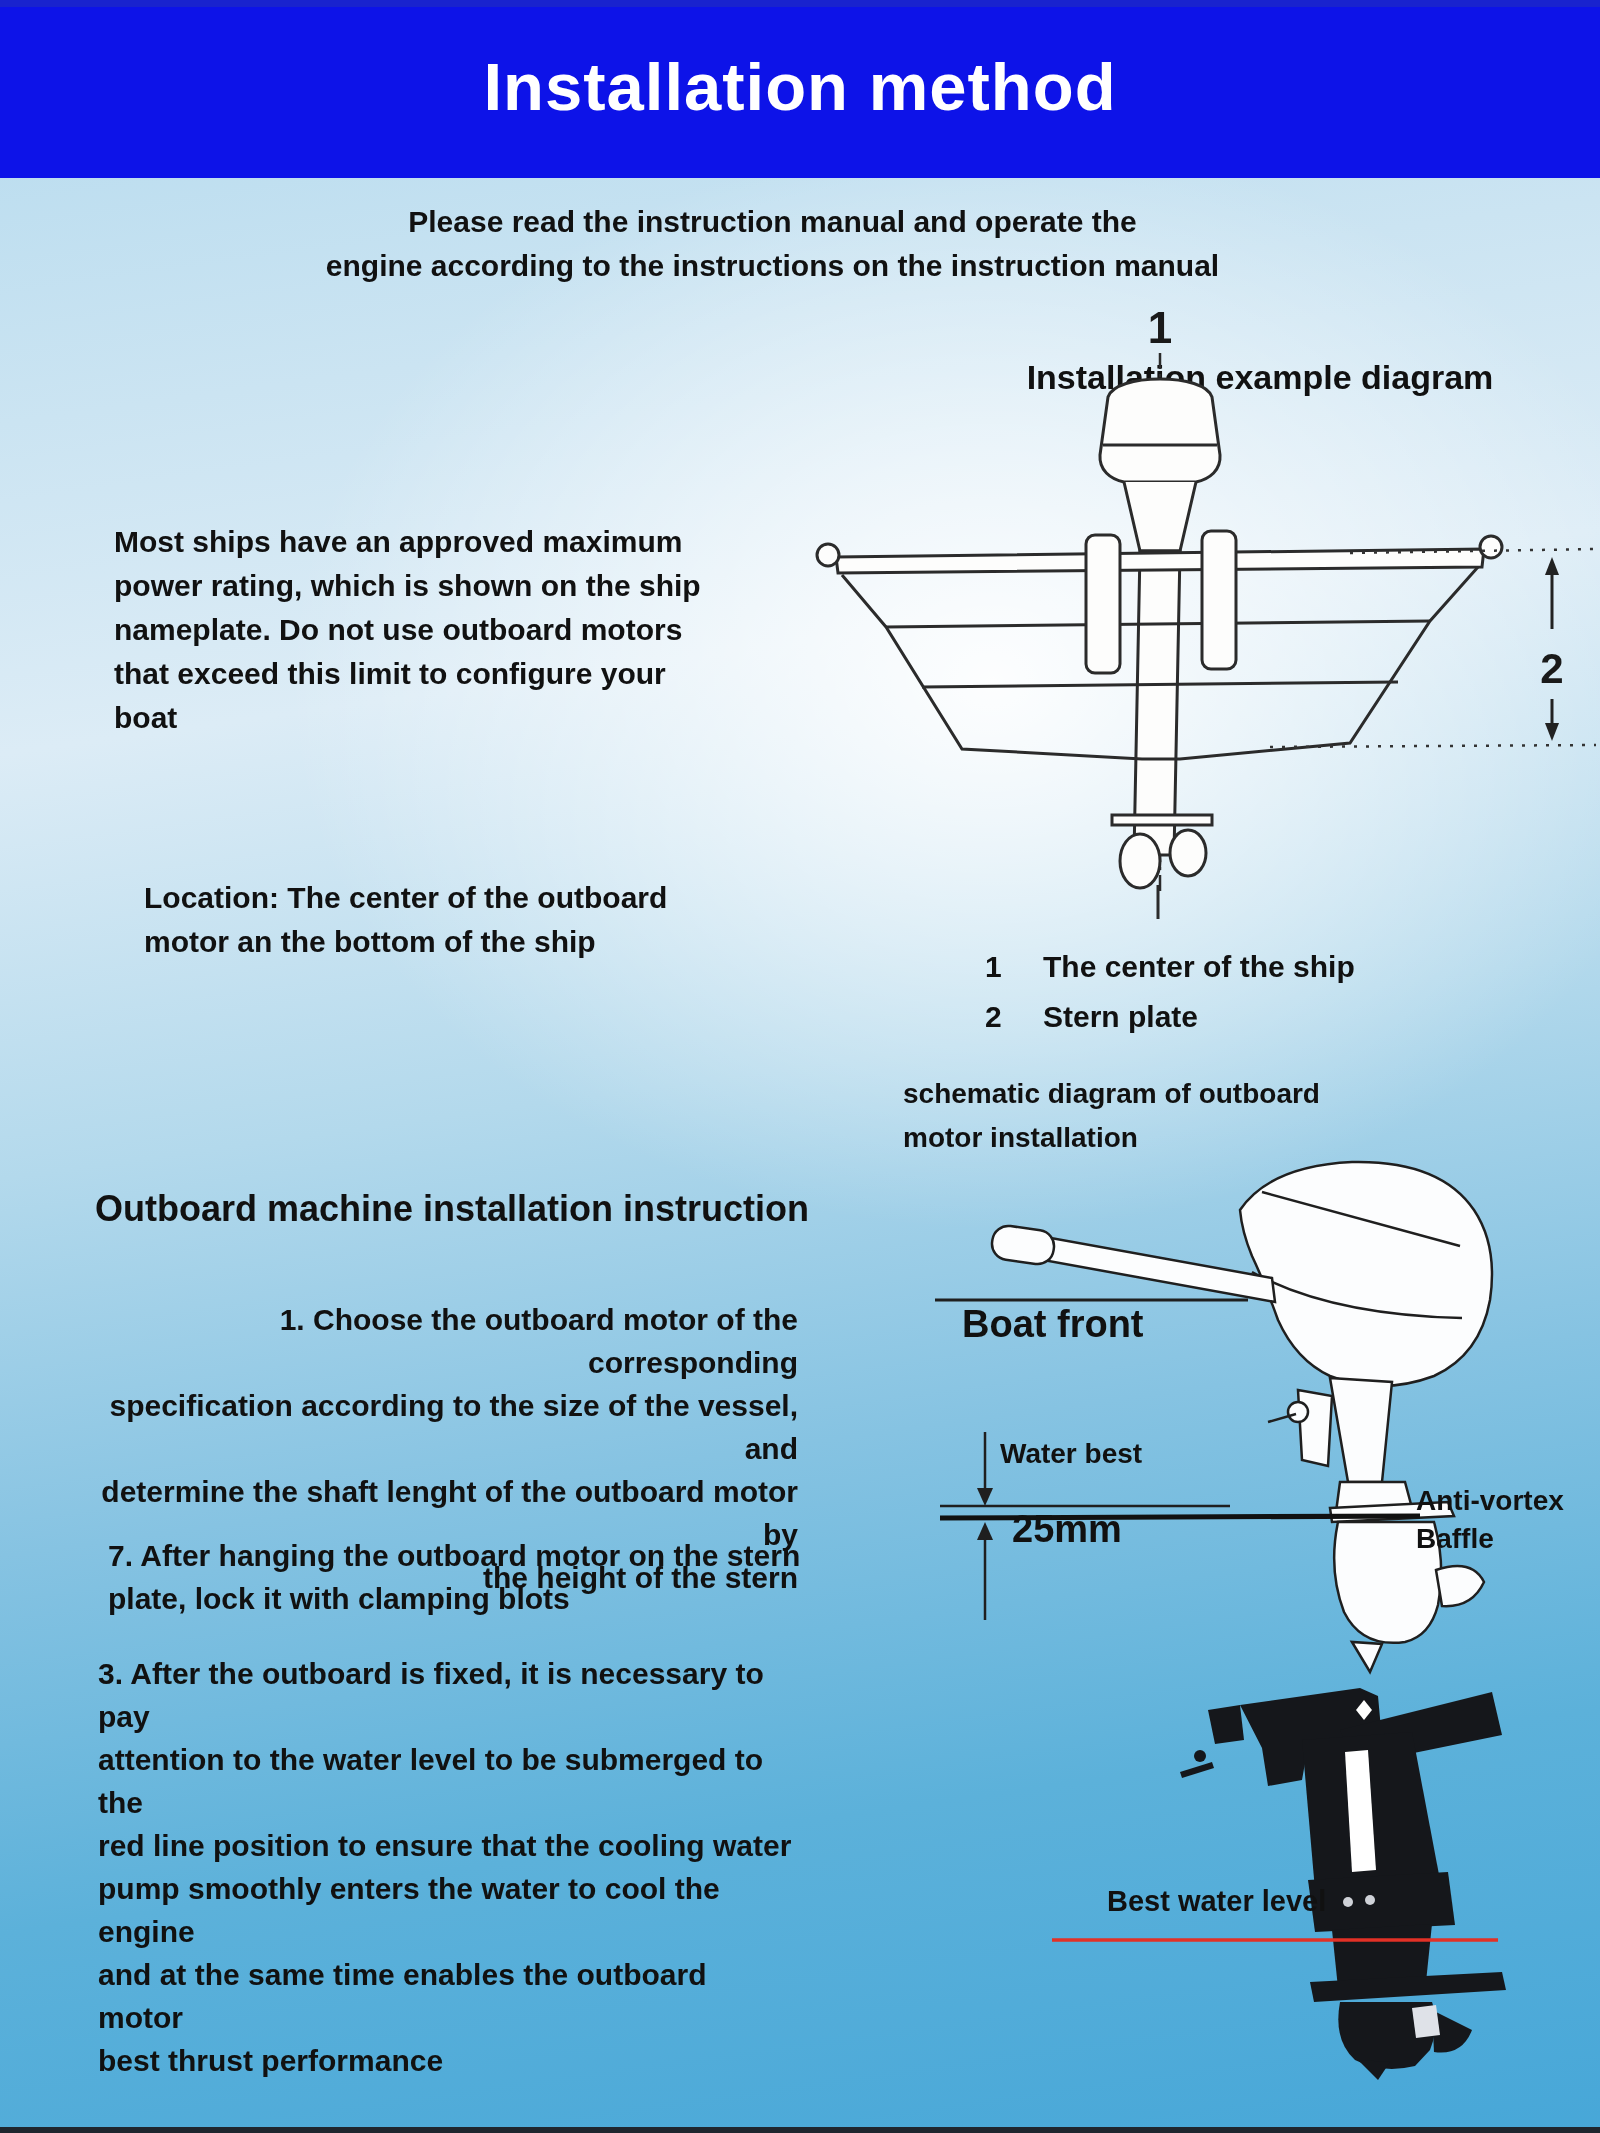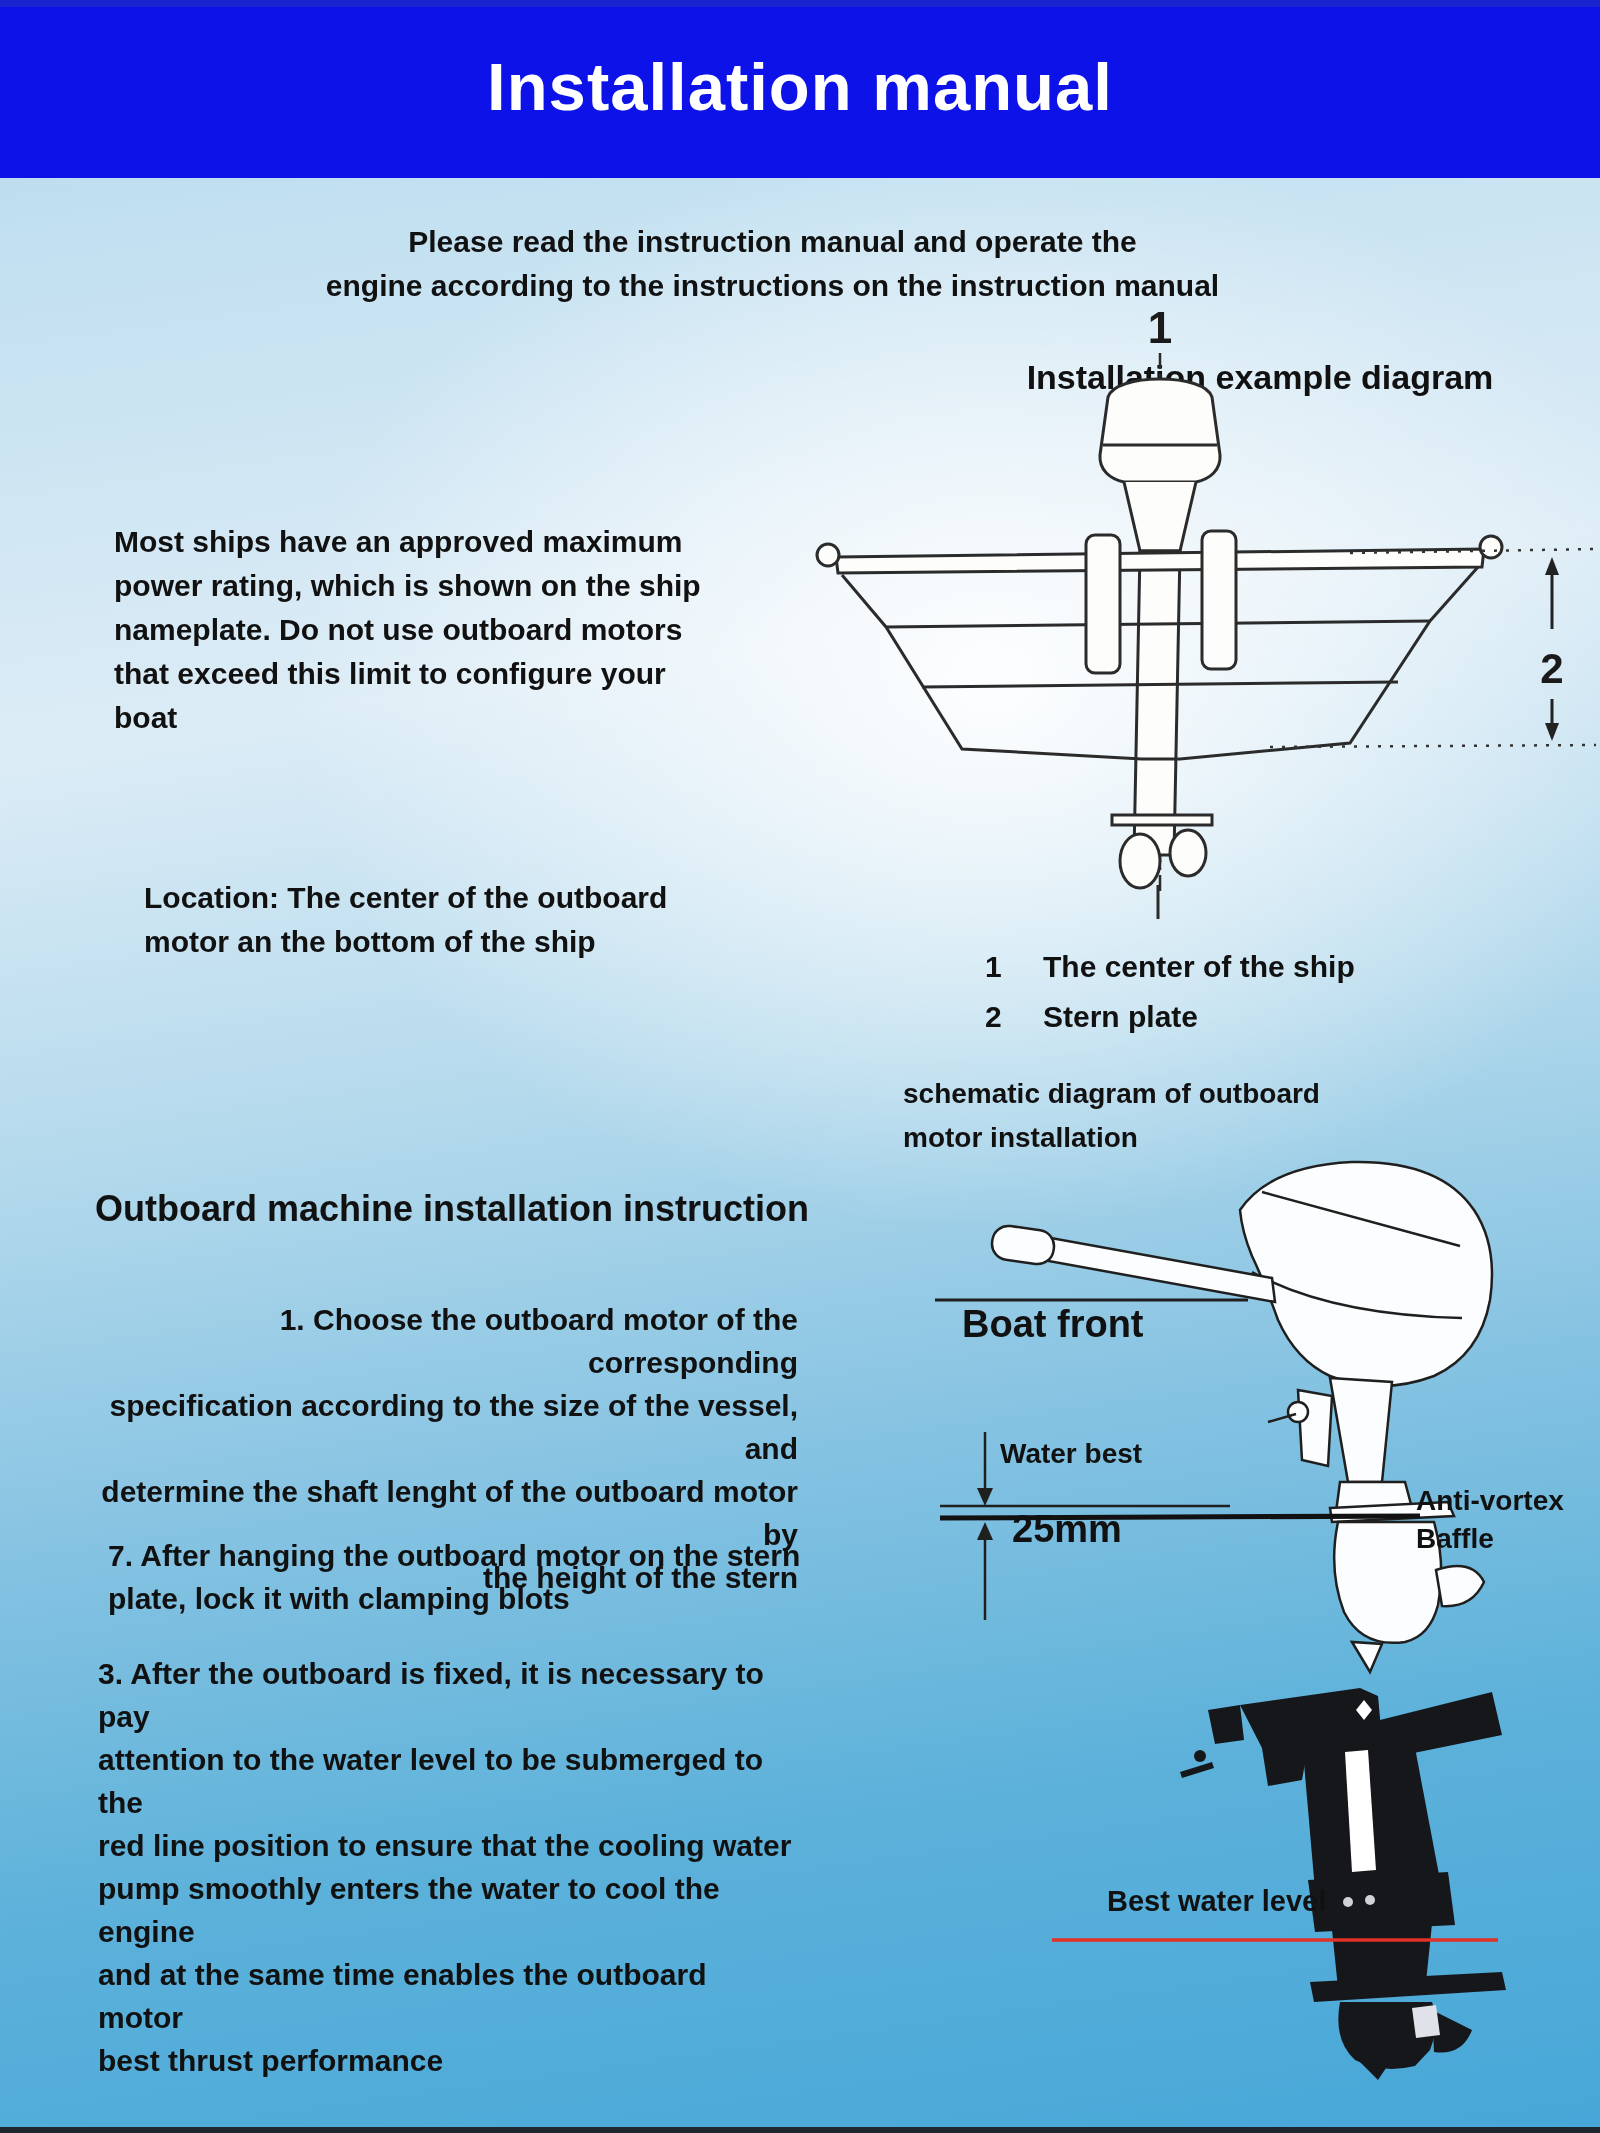--- a/index.html
+++ b/index.html
@@ -11,21 +11,21 @@
       linear-gradient(172deg,#b4daee 0%,#cbe4f2 18%,#dcecf6 32%,#b3d9ec 50%,#86c3e2 66%,#5cb1da 82%,#47a7d8 100%);
   }
   .abs{position:absolute;}
   .pre{white-space:pre-line;}
   
   .banner{left:0;top:0;width:1600px;height:178px;background:var(--banner-blue,#0d13e8);}
   .banner-topstrip{left:0;top:0;width:1600px;height:7px;background:#1c27c9;opacity:.85;}
   .banner-title{left:0;top:48px;width:1600px;text-align:center;color:#fff;
     font-size:67px;letter-spacing:1px;}
   
-  .subtitle{left:0;top:200px;width:1545px;text-align:center;font-size:30px;line-height:44px;margin-top:20px;}
+  .subtitle{left:0;top:200px;width:1545px;text-align:center;font-size:30px;line-height:44px;}
   
   .caveat-h{left:150px;top:428px;width:590px;text-align:center;font-size:58px;}
   .caveat-p{left:114px;top:520px;width:600px;font-size:30px;line-height:44px;}
   .location{left:144px;top:876px;width:580px;font-size:30px;line-height:44px;}
   
   .example-caption{left:960px;top:358px;width:600px;font-size:34px;font-weight:400;
     font-family:"Liberation Sans",sans-serif;font-weight:700;text-align:center;}
   .legend{left:985px;top:942px;font-size:30px;line-height:50px;}
   .legend-row{display:flex;}
   .legend-num{width:58px;}
@@ -46,21 +46,21 @@
   svg text{font-family:"Liberation Sans",sans-serif;font-weight:700;fill:#1a1a1a;}
 </style>
 </head>
 <body>
 
 <div class="canvas">
 
   <div class="abs banner">
     <div class="abs banner-topstrip"></div>
   </div>
-  <div class="abs banner-title">Installation manual</div>
+  <div class="abs banner-title">Installation method</div>
 
   <div class="abs subtitle pre">Please read the instruction manual and operate the
 engine according to the instructions on the instruction manual</div>
 
   <div class="abs caveat-p pre">Most ships have an approved maximum
 power rating, which is shown on the ship
 nameplate. Do not use outboard motors
 that exceed this limit to configure your boat</div>
   <div class="abs location pre">Location: The center of the outboard
 motor an the bottom of the ship</div>

